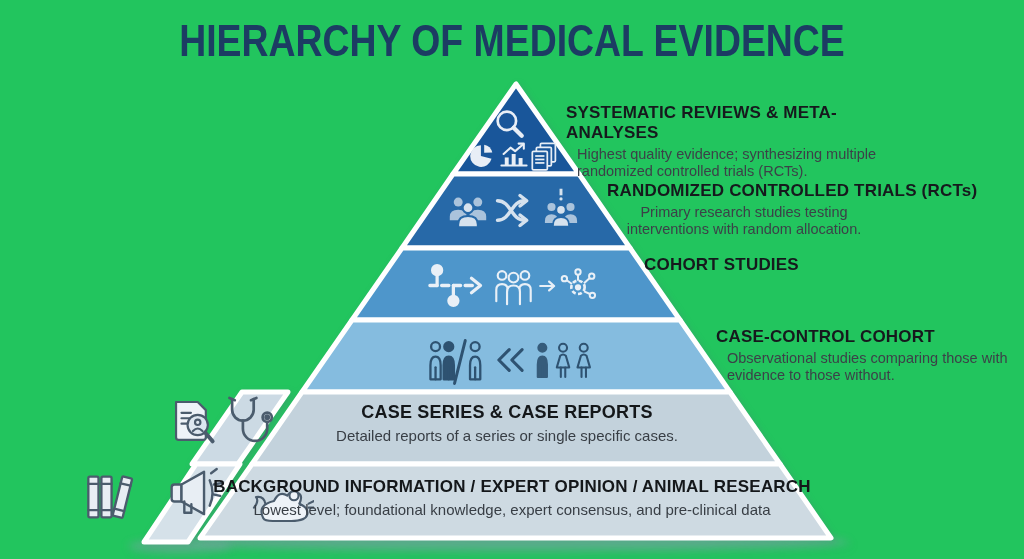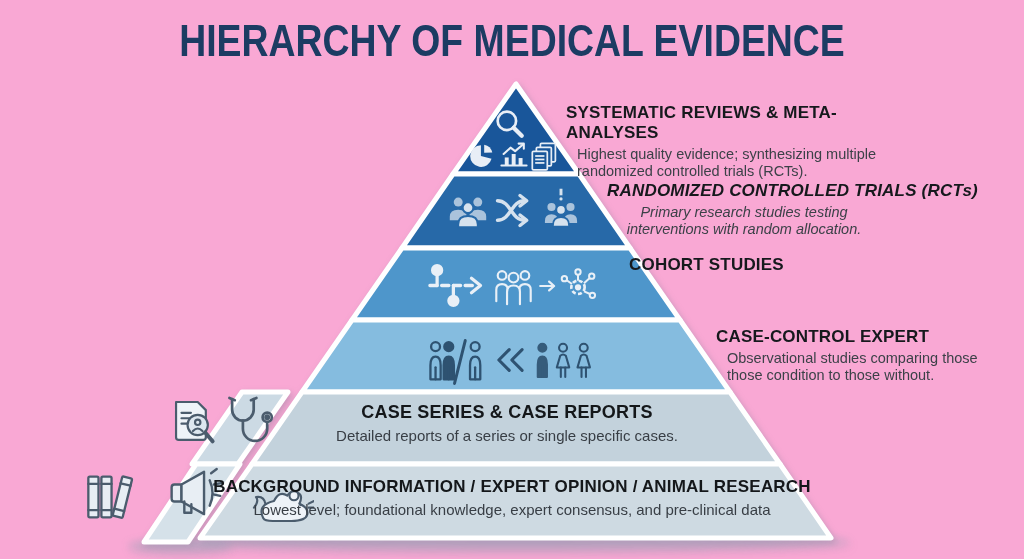--- a/index.html
+++ b/index.html
@@ -8,40 +8,40 @@
   .main-title{position:absolute;top:16px;left:0;width:100%;text-align:center;
               font-size:44px;font-weight:800;letter-spacing:0;
               transform:scaleX(.85);transform-origin:50% 50%;white-space:nowrap;}
   svg.pyr{position:absolute;left:0;top:0;
           filter:drop-shadow(2px 3px 3px rgba(90,110,130,.30));}
   
   .side{position:absolute;}
   .side .t{font-size:17px;font-weight:700;color:#16191d;letter-spacing:.2px;line-height:20px;}
   .side .d{font-size:14.5px;line-height:17px;color:#3c4148;padding-left:11px;margin-top:3px;}
   .sl1{left:566px;top:103px;width:360px;} .sl1 .d{max-width:348px;}
-  .sl2{left:607px;top:181px;width:405px;font-style:italic;} .sl2 .d{max-width:252px;text-align:center;}
-  .sl3{left:629px;top:255px;width:340px;} .sl3 .d{max-width:238px;}
+  .sl2{left:607px;top:181px;width:405px;} .sl2 .d{max-width:252px;text-align:center;}
+  .sl3{left:644px;top:255px;width:340px;} .sl3 .d{max-width:238px;}
   .sl4{left:716px;top:327px;width:302px;} .sl4 .d{max-width:288px;}
   
   .band-label{position:absolute;text-align:center;}
   .bl5{left:262px;top:402px;width:490px;}
   .bl6{left:205px;top:477px;width:614px;}
   .band-label .t{font-size:18px;font-weight:700;color:#14171a;letter-spacing:.2px;}
   .bl6 .t{font-size:17px;}
   .band-label .d{font-size:15px;color:#383e45;margin-top:4px;}
   
   .ic{position:absolute;display:block;--occl:#2769a8;}
   .ic svg{width:100%;height:100%;display:block;}
   .c1{color:#e8eef6;} .c2{color:#d6e2ee;} .c3{color:#e9f0f7;}
   .c4{color:#2e5271;} .cout{color:#4b5c6d;}
 </style>
 </head>
 <body>
 
-<div class="stage" style="background-color: #f9a8d4;">
+<div class="stage" style="background-color: #22c55e;">
 
   <div class="main-title" style="color: rgb(28, 60, 99);">HIERARCHY OF MEDICAL EVIDENCE</div>
 
   <svg class="pyr" width="1024" height="559" viewBox="0 0 1024 559">
     <defs>
       <filter id="soft" x="-40%" y="-200%" width="180%" height="500%">
         <feGaussianBlur stdDeviation="4"></feGaussianBlur>
       </filter>
     </defs>
     <ellipse cx="520" cy="542" rx="330" ry="9" fill="#8fa6b8" opacity="0.45" filter="url(#soft)"></ellipse>
@@ -318,22 +318,22 @@
     <div class="d">Highest quality evidence; synthesizing multiple randomized controlled trials (RCTs).</div>
   </div>
   <div class="side sl2">
     <div class="t">RANDOMIZED CONTROLLED TRIALS (RCTs)</div>
     <div class="d">Primary research studies testing interventions with random allocation.</div>
   </div>
   <div class="side sl3">
     <div class="t">COHORT STUDIES</div>
   </div>
   <div class="side sl4">
-    <div class="t">CASE-CONTROL EXPERT</div>
-    <div class="d">Observational studies comparing those those condition to those without.</div>
+    <div class="t">CASE-CONTROL COHORT</div>
+    <div class="d">Observational studies comparing those with evidence to those without.</div>
   </div>
 
   <div class="band-label bl6">
     <div class="t">BACKGROUND INFORMATION / EXPERT OPINION / ANIMAL RESEARCH</div>
     <div class="d">Lowest level; foundational knowledge, expert consensus, and pre-clinical data</div>
   </div>
   <div class="band-label bl5">
     <div class="t">CASE SERIES &amp; CASE REPORTS</div>
     <div class="d">Detailed reports of a series or single specific cases.</div>
   </div>

